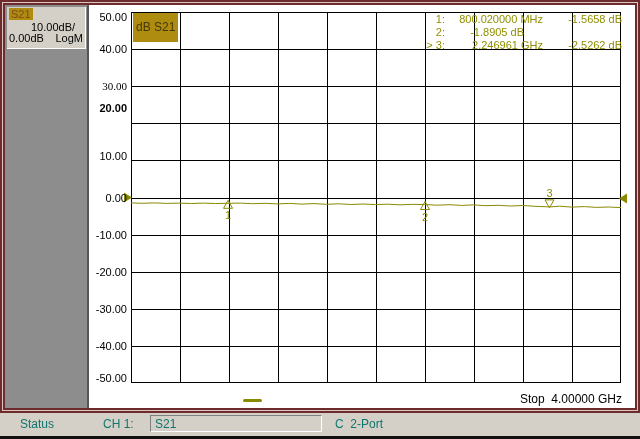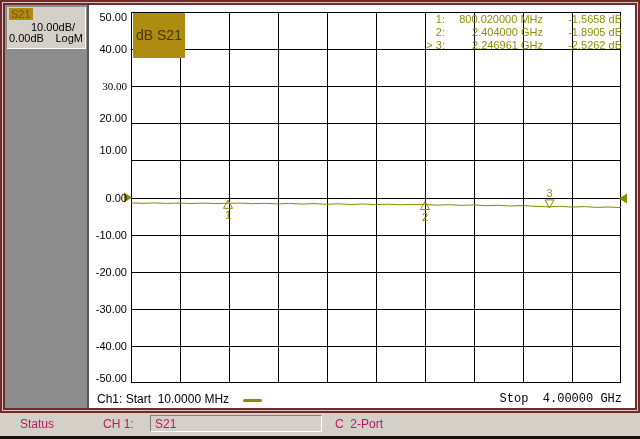--- a/index.html
+++ b/index.html
@@ -22,35 +22,35 @@
   .infobox .row2{position:absolute;left:2px;top:14px;white-space:pre;margin-left:22px;}
   .infobox .row3{position:absolute;left:2px;top:25px;width:74px;display:flex;
                  justify-content:space-between;}
   
   .main{position:absolute;left:91px;top:5px;width:544px;height:403px;background:#fff;z-index:1;}
   .yticks{position:absolute;left:90px;top:0;width:38px;height:413px;z-index:3;}
   .ytick{position:absolute;right:1px;font-size:11px;color:#000;line-height:12px;}
   .plot{position:absolute;left:131px;top:12px;z-index:2;}
   .plot svg{overflow:visible;display:block;}
   .trace-title{position:absolute;left:133px;top:13px;z-index:4;background:#ad8c0f;
-               color:#45380a;font-size:14px;line-height:13px;padding:16px 3px;}
+               color:#45380a;font-size:12px;line-height:13px;padding:8px 3px;}
   .readouts{position:absolute;top:13px;left:405px;width:217px;z-index:4;}
   .readout-row{display:flex;font-size:11px;line-height:13px;color:#8f8f00;white-space:pre;}
   .readout-row .c1{width:40px;text-align:right;}
   .readout-row .c2{width:98px;text-align:right;}
   .readout-row .c3{width:79px;text-align:right;}
   .bottom-scale{position:absolute;top:391px;left:0;width:640px;height:17px;z-index:3;
                 font-size:12px;color:#000;}
   .start-label{position:absolute;left:97px;top:1px;white-space:pre;}
-  .stop-label{position:absolute;right:18px;top:1px;white-space:pre;font-family:Liberation Mono, monospace;}
+  .stop-label{position:absolute;right:18px;top:1px;white-space:pre;}
   .trace-dash{position:absolute;left:243px;top:8px;width:19px;height:3px;background:#8a8a00;
               border-radius:2px;}
   
   .statusbar{position:absolute;left:0;top:413px;width:640px;height:14px;background:#d4d0c8;
-             font-size:12px;color:#be185d;z-index:5;}
+             font-size:12px;color:#0f766e;z-index:5;}
   .statusbar .status{position:absolute;left:20px;top:4px;}
   .statusbar .ch{position:absolute;left:103px;top:4px;}
   .meas-field{position:absolute;left:150px;top:2px;width:172px;height:17px;background:#d4d0c8;
               border:1px solid;border-color:#7f7f7f #ffffff #ffffff #7f7f7f;
               padding:1px 0 0 4px;font-size:12px;}
   .statusbar .cal{position:absolute;left:335px;top:4px;white-space:pre;}
   .statusbar .lcl{position:absolute;left:572px;top:4px;margin-top:41px;}
   .bottom-strip{position:absolute;left:0;bottom:0;width:640px;height:3px;background:#101010;z-index:6;}
 </style>
 </head>
@@ -72,22 +72,22 @@
       </div>
     </div>
   </div>
 
   <div class="main"></div>
 
   <div class="yticks" id="yticks">
       <div class="ytick" style="top: 11px;">50.00</div>
       <div class="ytick" style="top: 43.1px;">40.00</div>
       <div class="ytick" style="top: 80.2px; font-family: Liberation Serif, serif;">30.00</div>
-      <div class="ytick" style="top: 112px;">20.00</div>
-      <div class="ytick" style="top: 144px; text-align: center;">10.00</div>
+      <div class="ytick" style="top: 102px; font-weight: bold;">20.00</div>
+      <div class="ytick" style="top: 150px; text-align: center;">10.00</div>
       <div class="ytick" style="top: 191.5px;">0.00</div>
       <div class="ytick" style="top: 228.6px;">-10.00</div>
       <div class="ytick" style="top: 265.7px; margin-left: 36px;">-20.00</div>
       <div class="ytick" style="top: 302.8px; margin-left: 43px;">-30.00</div>
       <div class="ytick" style="top: 339.9px;">-40.00</div>
       <div class="ytick" style="top: 372px;">-50.00</div>
     </div>
 
   <div class="plot">
     <svg id="plot-svg" width="490" height="371" viewBox="0 0 490 371">
@@ -119,26 +119,25 @@
         <text x="294" y="208.51375500000003" text-anchor="middle" font-size="11" font-family="&quot;Liberation Sans&quot;, sans-serif" fill="#8a8a00">2</text>
         <polygon points="418.46000000000004,195.87220200000002 413.96000000000004,187.87220200000002 422.96000000000004,187.87220200000002" fill="none" stroke="#8a8a00" stroke-width="1"></polygon>
         <text x="418.46000000000004" y="184.87220200000002" text-anchor="middle" font-size="11" font-family="&quot;Liberation Sans&quot;, sans-serif" fill="#8a8a00">3</text>
       </svg>
   </div>
 
   <div class="trace-title">dB S21</div>
 
   <div class="readouts" id="readouts">
       <div class="readout-row"><span class="c1">1:</span><span class="c2">800.020000 MHz</span><span class="c3">-1.5658 dB</span></div>
-      <div class="readout-row"><span class="c1">2:</span><span class="c2">2.404000 GHz</span><span class="c3">-1.8905 dB</span></div>
+      <div class="readout-row"><span class="c1">2:</span><span class="c3">-1.8905 dB</span></div>
       <div class="readout-row"><span class="c1">&gt; 3:</span><span class="c2">2.246961 GHz</span><span class="c3">-2.5262 dB</span></div>
     </div>
 
   <div class="bottom-scale">
-    <span class="start-label">Ch1: Start  10.0000 MHz</span>
     <span class="trace-dash"></span>
     <span class="stop-label">Stop  4.00000 GHz</span>
   </div>
 
   <div class="frame-stripe"></div>
 
   <div class="statusbar">
     <span class="status">Status</span>
     <span class="ch">CH 1:</span>
     <span class="meas-field">S21</span>

